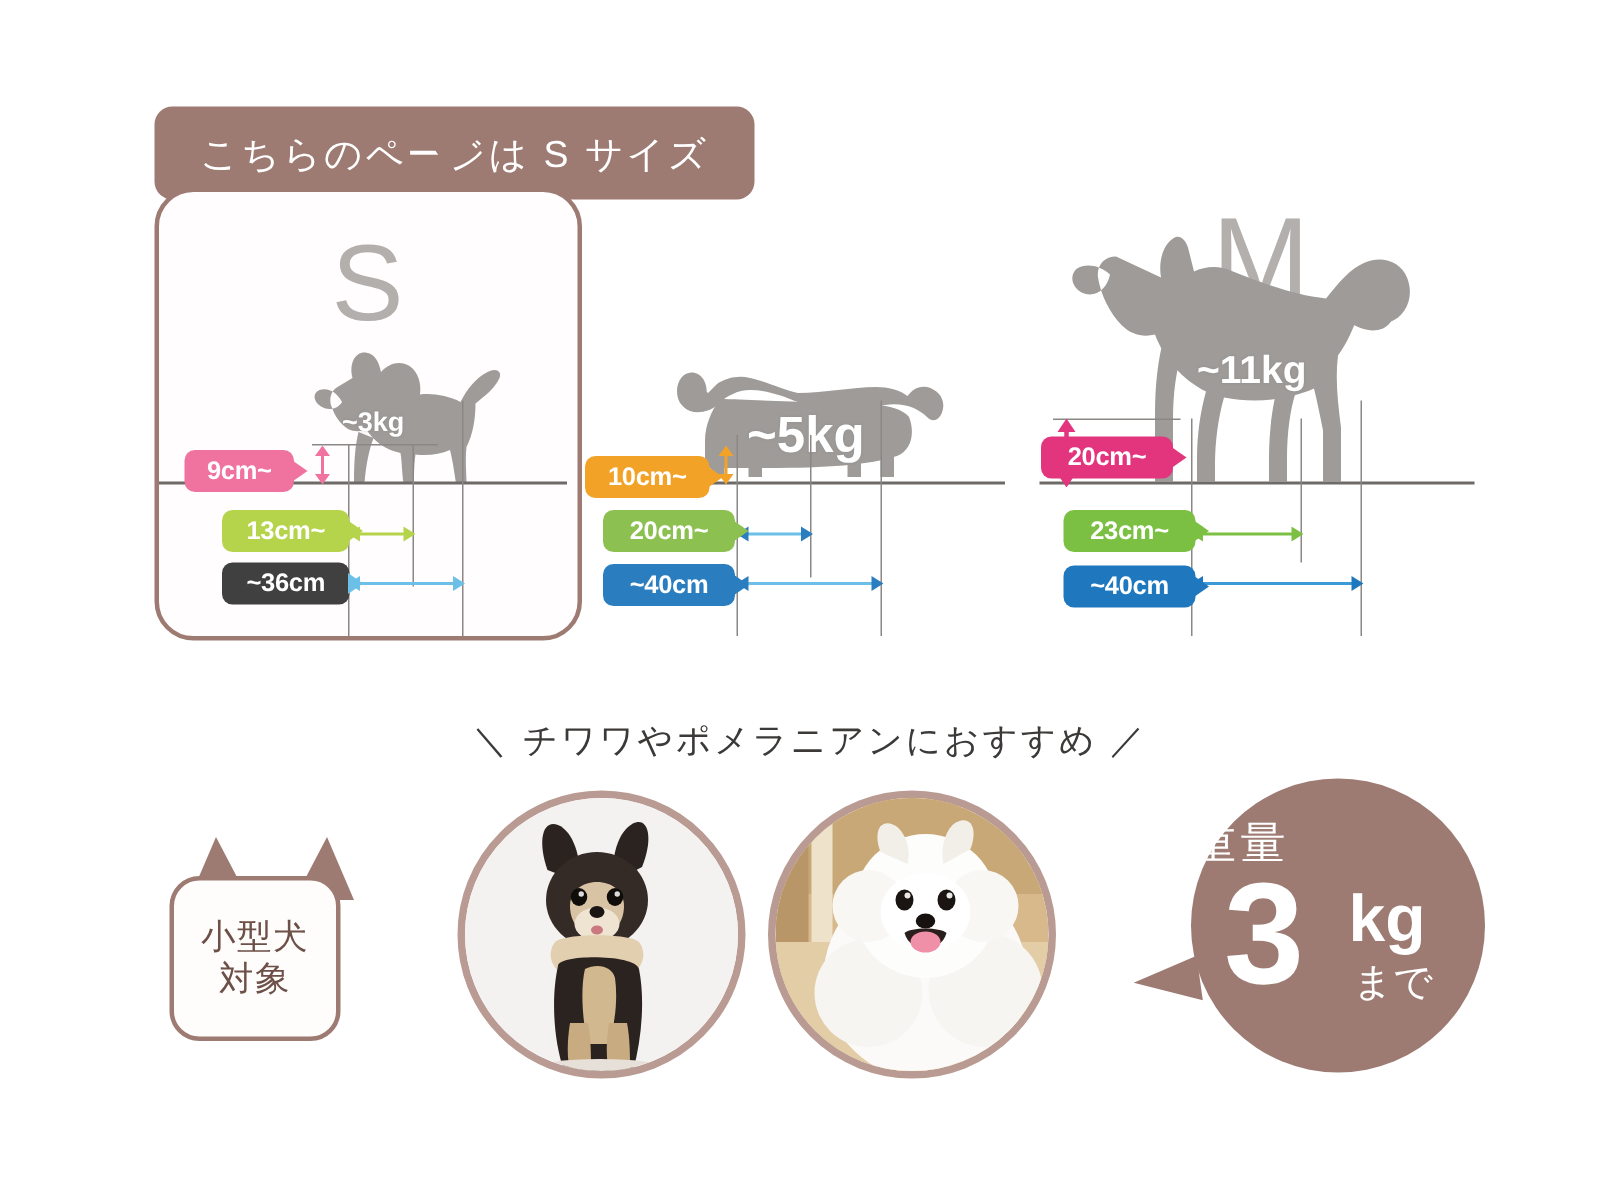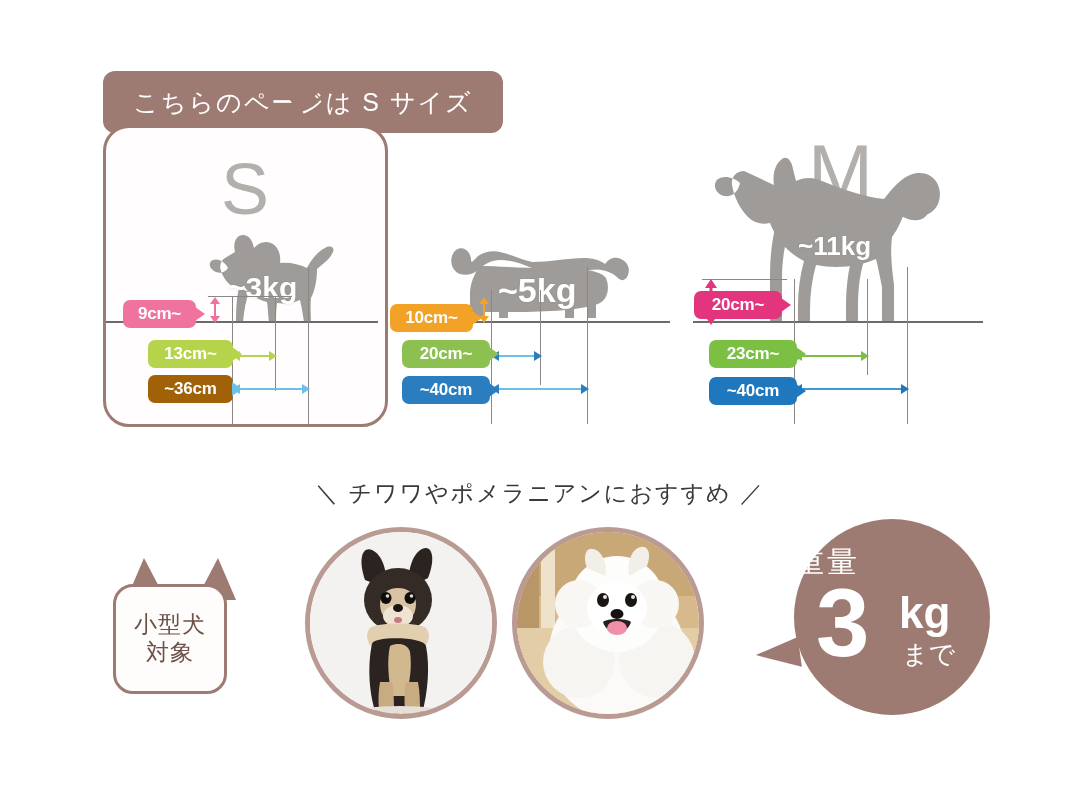--- a/index.html
+++ b/index.html
@@ -55,21 +55,21 @@
   .tag::after{
     content:""; position:absolute; right:-9px; top:50%;
     transform:translateY(-50%);
     border-top:7px solid transparent; border-bottom:7px solid transparent;
     border-left:10px solid currentColor;
   }
   .tag.c-pink{      background:#f0739f; }
   .tag.c-pink::after{      color:#f0739f; }
   .tag.c-lime{      background:#b6d44b; }
   .tag.c-lime::after{      color:#b6d44b; }
-  .tag.c-skyblue{   background:#a16207; }
+  .tag.c-skyblue{   background:#404040; }
   .tag.c-skyblue::after{   color:#6cc0e8; }
   .tag.c-orange{    background:#f2a327; }
   .tag.c-orange::after{    color:#f2a327; }
   .tag.c-green{     background:#8cc152; }
   .tag.c-green::after{     color:#8cc152; }
   .tag.c-blue{      background:#2a7ec0; }
   .tag.c-blue::after{      color:#2a7ec0; }
   .tag.c-magenta{   background:#e2357e; }
   .tag.c-magenta::after{   color:#e2357e; }
   .tag.c-grassgreen{background:#7cc043; }
@@ -158,21 +158,21 @@
       C90,32 100,34 108,38 C112,30 118,22 126,18 C131,15 136,17 134,22
       C131,29 124,34 118,39 C118,50 116,60 112,68
       C111,77 112,86 112,92 L105,92 C104,86 103,78 101,70
       C94,73 86,74 78,73 C77,80 77,87 77,92 L70,92 C69,86 69,78 68,72
       C58,70 50,64 45,56 C42,58 37,58 33,56
       C28,53 24,47 22,41 C20,36 22,30 26,28 L36,22 Z
       M29,38 C26,32 20,28 14,30 C9,32 10,38 15,41 C20,44 26,43 29,38 Z"></path>
     <path fill="#9e9b99" d="M40,58 C38,66 37,76 37,92 L44,92 C45,80 47,70 50,62 Z"></path>
   </svg>
 
-  <div class="kg-text" style="left:125px;top:146px;font-size:30px;">~3kg</div>
+  <div class="kg-text" style="left:125px;top:146px;font-size:18px;">~3kg</div>
 
   <div class="ground" style="left:3px;top:196px;width:272px;"></div>
   <div class="hline" style="left:105px;top:171px;width:84px;"></div>
   <div class="vline" style="left:129px;top:171px;height:128px;"></div>
   <div class="vline" style="left:172px;top:171px;height:95px;"></div>
   <div class="vline" style="left:205px;top:142px;height:157px;"></div>
 
   <svg style="position:absolute;left:105px;top:172px;" width="14" height="26">
     <line x1="7" y1="4" x2="7" y2="22" stroke="#f0739f" stroke-width="2"></line>
     <polygon points="7,0 12,7 2,7" fill="#f0739f"></polygon>

